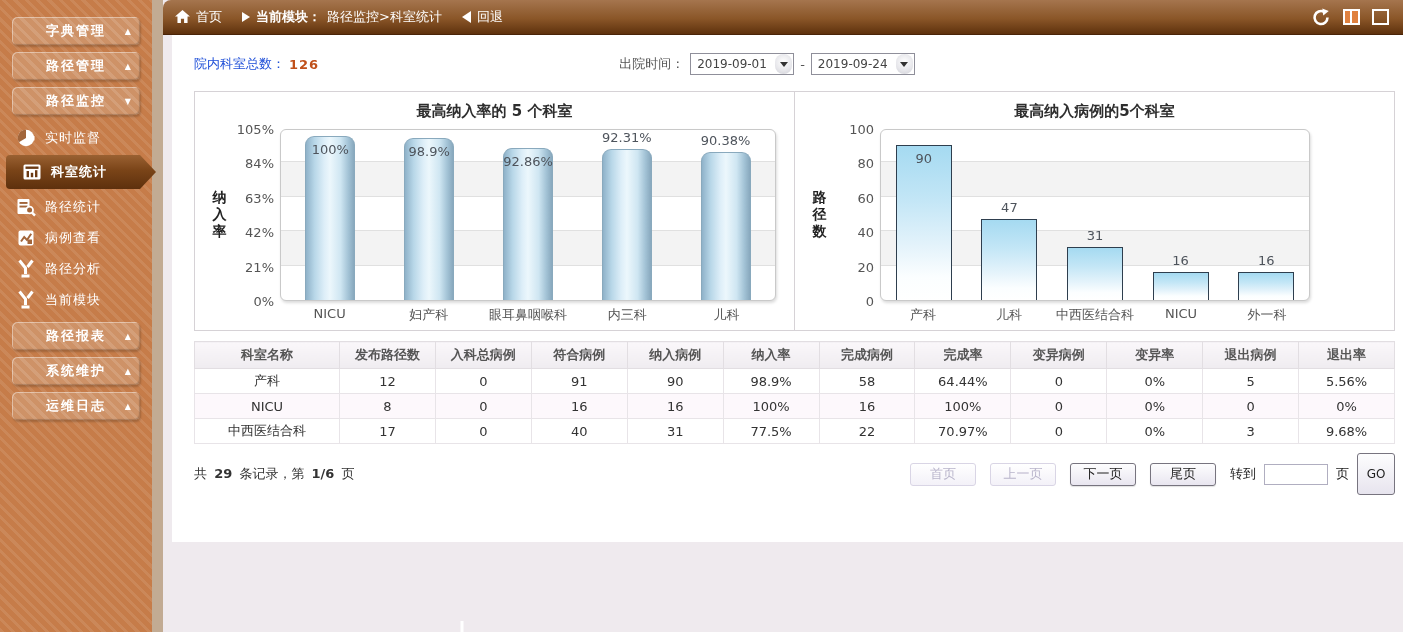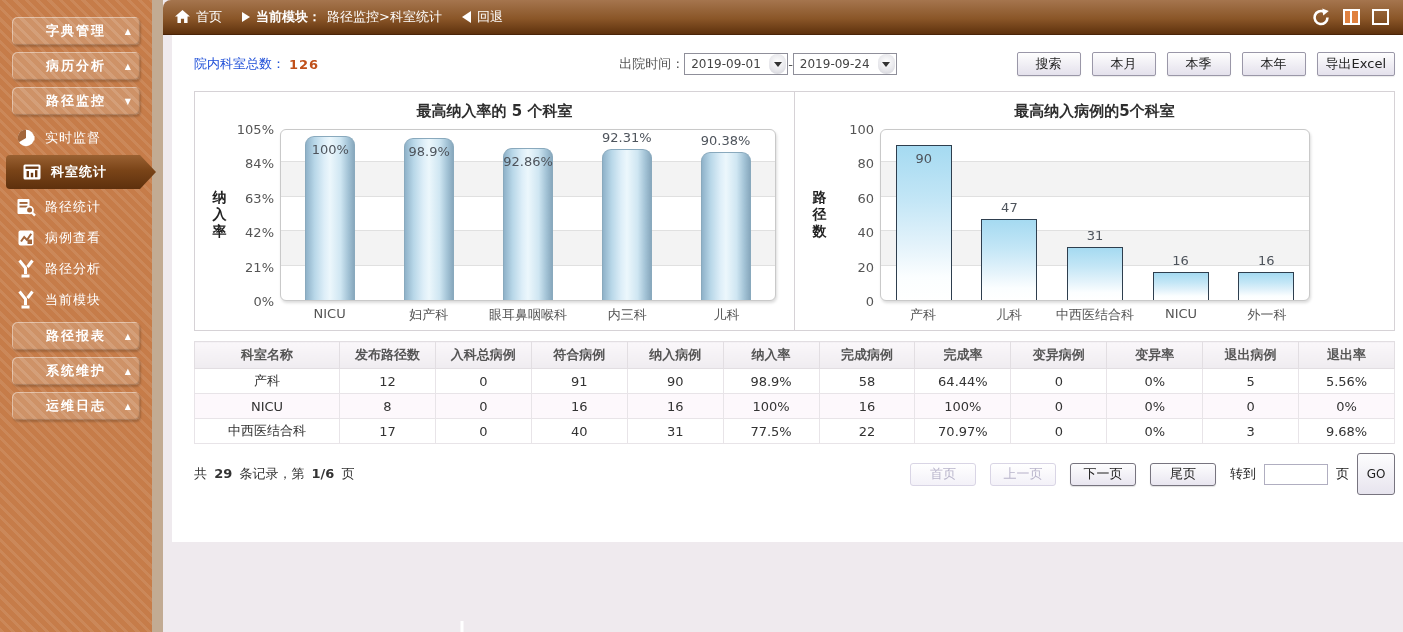--- a/index.html
+++ b/index.html
@@ -49,21 +49,21 @@
   .panes-ic::after { content:""; position:absolute; left:5px; top:0; width:2px; height:100%; background:#fff; }
   .max-ic { width:17px; height:16px; border:2px solid #fff; background:transparent; }
 
   .content { background:#fff; margin-left:9px; height:507px; flex:0 0 507px; padding:12px 8px 0 22px; }
   .below-area { flex:1; }
 
   
   .filter-row { display:flex; align-items:center; height:34px; margin-bottom:10px; }
   .total-label { color:#1d4ed8; }
   .total-value { color:#c0501a; font-weight:bold; margin-left:4px; letter-spacing:1px; }
-  .time-group { display:flex; align-items:center; margin-left:300px; color:#555; }
+  .time-group { display:flex; align-items:center; gap:6px; margin-left:300px; color:#555; }
   .select { width:104px; height:22px; border:1px solid #8f8f9a; background:#fff; display:flex; align-items:center; cursor:pointer; }
   .sel-val { flex:1; padding-left:6px; color:#444; font-size:12px; }
   .sel-btn { width:17px; height:20px; display:flex; align-items:center; justify-content:center;
     background:radial-gradient(circle at 50% 40%, #ffffff 0%, #e8e8ec 55%, #cfcfd6 100%); border-radius:50% / 40%; margin-right:1px; }
   .sel-btn i { width:0; height:0; border-top:5px solid #333; border-left:4px solid transparent; border-right:4px solid transparent; }
   .filter-btns { margin-left:auto; display:flex; gap:11px; }
   .btn { min-width:64px; height:24px; padding:0 8px; border:1px solid #9a97a8; border-radius:2px;
     background:linear-gradient(180deg,#fefefe 0%, #eeecf3 60%, #e4e1ec 100%);
     color:#222; font-size:13px; display:flex; align-items:center; justify-content:center; cursor:pointer;
     box-shadow:0 1px 1px rgba(0,0,0,.08); }
@@ -124,21 +124,21 @@
 
 <div class="app">
 
   <aside class="sidebar">
     <div id="sidebar-menu">
         <div class="side-group">
           <span>字典管理</span>
           <span class="grp-arrow">▲</span>
         </div>
         <div class="side-group">
-          <span>病历分析</span>
+          <span>路径管理</span>
           <span class="grp-arrow">▲</span>
         </div>
         <div class="side-group">
           <span>路径监控</span>
           <span class="grp-arrow">▼</span>
         </div>
         <div class="side-item">
           <span class="mi">
             <svg width="20" height="20" viewBox="0 0 20 20">
               <circle cx="10" cy="10" r="8.2" fill="#fff"></circle>
@@ -269,27 +269,20 @@
               </span>
           </div>
           <span>-</span>
           <div class="select">
             <span class="sel-val">2019-09-24</span>
             <span class="sel-btn">
                 <i></i>
               </span>
           </div>
         </div>
-        <div class="filter-btns" id="filter-btns">
-            <div class="btn">搜索</div>
-            <div class="btn">本月</div>
-            <div class="btn">本季</div>
-            <div class="btn">本年</div>
-            <div class="btn">导出Excel</div>
-          </div>
       </div>
 
       <div class="charts-panel">
         <div class="chart chart-rate" id="chart0">
           <div class="chart-title">最高纳入率的 5 个科室</div>
           <div class="chart-body">
             <div class="ylab">纳入率</div>
             <div class="yticks">
                 <span class="ytick" style="bottom: -8px;">0%</span>
                 <span class="ytick" style="bottom: 26.4px;">21%</span>

